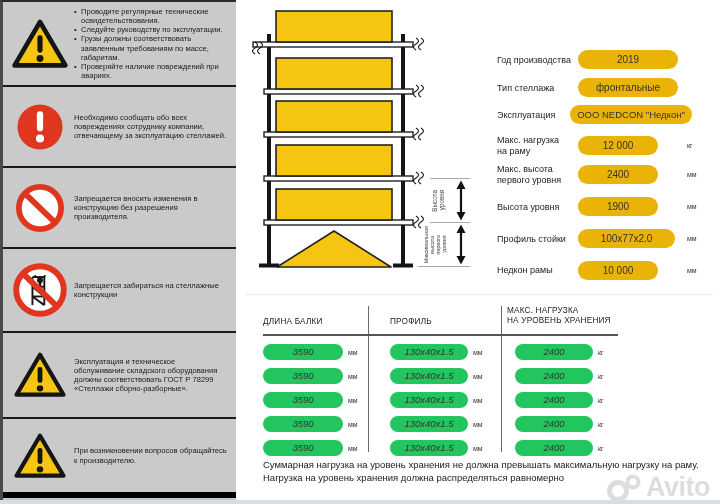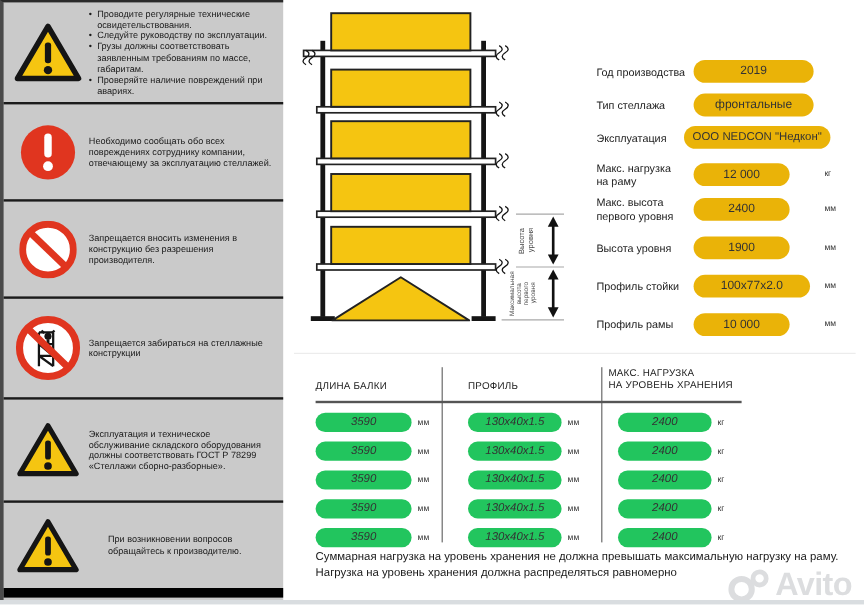--- a/index.html
+++ b/index.html
@@ -5,21 +5,21 @@
   html,body{margin:0;padding:0;background:#fff;}
   #stage{position:relative;width:720px;height:504px;background:#ffffff;overflow:hidden;
          font-family:"Liberation Sans",sans-serif;-webkit-font-smoothing:antialiased;}
 
   
   .sidebar{position:absolute;left:0;top:0;width:236px;height:500px;background:#cacaca;
            box-sizing:border-box;border-top:2px solid #2a2a2a;border-left:3px solid #4a4a4a;}
   .sb-block{display:flex;align-items:center;box-sizing:border-box;
             border-bottom:2px solid #1b1b1b;padding:3px 5px 3px 3px;}
   .sb-b1{height:85px;} .sb-b2{height:81px;} .sb-b3{height:81px;}
-  .sb-b4{height:84px;} .sb-b5{height:86px;} .sb-b6{height:79px;border-bottom:8px solid #000000;gap:16px;}
+  .sb-b4{height:84px;} .sb-b5{height:86px;} .sb-b6{height:79px;border-bottom:6px solid #000000;}
   .sb-icon{flex:0 0 68px;display:flex;justify-content:center;align-items:center;}
   .sb-text{flex:1;font-size:7.6px;line-height:9.2px;color:#1a1a1a;padding-right:3px;}
   .bullet{position:relative;padding-left:7px;}
   .bullet::before{content:"\2022";position:absolute;left:0;top:0;}
 
   
   .diagram{position:absolute;left:240px;top:2px;}
 
   
   .spec-label{position:absolute;left:497px;width:86px;font-size:9px;line-height:10.5px;
@@ -221,21 +221,21 @@
   <div class="unit" style="left:687px;top:171px">мм</div>
 
   <div class="spec-label" style="top:202px">Высота уровня</div>
   <div class="pill" style="left:578px;top:197px;width:80px">1900</div>
   <div class="unit" style="left:687px;top:203px">мм</div>
 
   <div class="spec-label" style="top:234px">Профиль стойки</div>
   <div class="pill" style="left:578px;top:229px;width:97px">100x77x2.0</div>
   <div class="unit" style="left:687px;top:235px">мм</div>
 
-  <div class="spec-label" style="top:265px">Профиль рамы</div>
+  <div class="spec-label" style="top:265px">Недкон рамы</div>
   <div class="pill" style="left:578px;top:261px;width:80px">10 000</div>
   <div class="unit" style="left:687px;top:267px">мм</div>
 
   <div class="faint-div"></div>
   <div class="vsep" style="left:368px"></div>
   <div class="vsep" style="left:501px"></div>
 
   <div class="th th-c" style="left:263px;top:317px;width:84px">ДЛИНА БАЛКИ</div>
   <div class="th th-c" style="left:390px;top:317px;width:84px">ПРОФИЛЬ</div>
   <div class="th" style="left:507px;top:306px;width:120px;line-height:10px">МАКС. НАГРУЗКА

